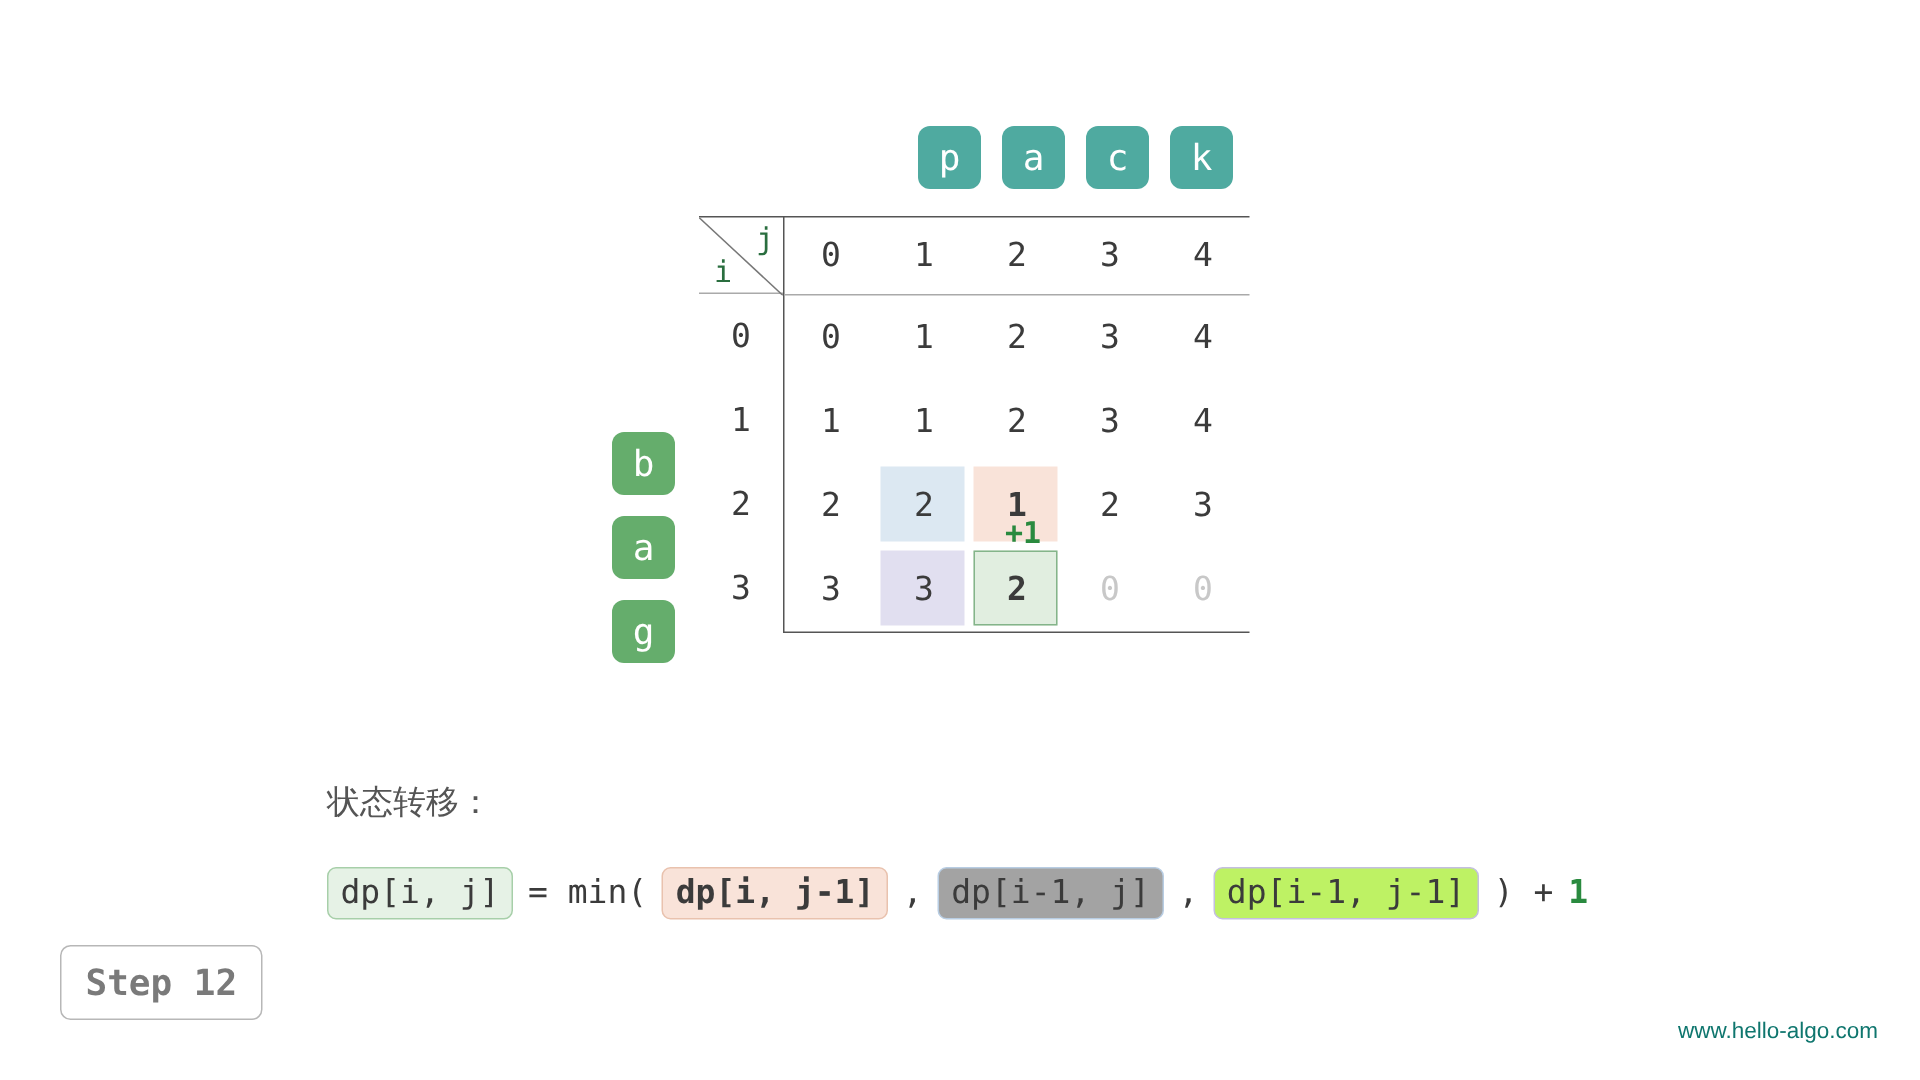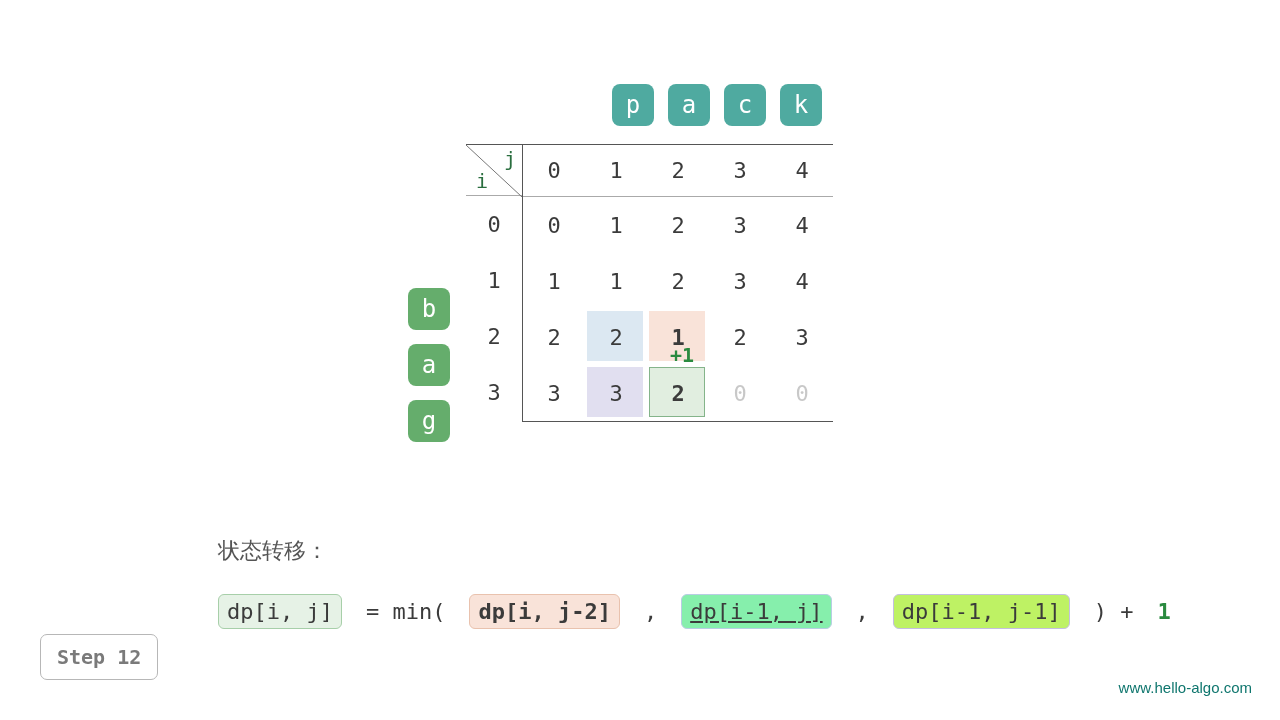--- a/index.html
+++ b/index.html
@@ -52,42 +52,42 @@
 .hl-blue   { background: #dce8f2; }
 .hl-purple { background: #e1dff0; }
 .hl-green  { background: #e1eee0; border: 1px solid #84b48a; }
 .bold { font-weight: 700; }
 .faded { color: #c8c8c8; }
 .plus1 {
   position: absolute; color: #2a8a3f; font-weight: 700;
   font-size: 20px;
   font-family: "SF Mono", Consolas, monospace;
 }
-.formula-block { position: absolute; left: 218px; top: 520px; margin-top: 16px; }
+.formula-block { position: absolute; left: 218px; top: 520px; }
 .section-title {
   font-size: 22px; color: #555;
   font-family: -apple-system, "Segoe UI", sans-serif;
   margin-bottom: 28px;
 }
 .formula {
-  font-size: 22px; display: flex; align-items: center; gap: 24px;
+  font-size: 22px; display: flex; align-items: center; gap: 10px;
   font-family: "SF Mono", Consolas, monospace;
 }
 .pill {
   border-radius: 6px; padding: 4px 8px; border: 1px solid;
 }
 .pill-green  { background: #e6f2e6; border-color: #a7cfa9; }
 .pill-red    { background: #f9e3d9; border-color: #e9c2ae; font-weight: 700; }
-.pill-blue   { background: #86efac; border-color: #b8cde3; text-decoration: underline; }
+.pill-blue   { background: #a3a3a3; border-color: #b8cde3; }
 .pill-purple { background: #bef264; border-color: #c4bfe0; }
 .plus1-text { color: #2a8a3f; font-weight: 700; }
 .step-badge {
   position: absolute; left: 40px; bottom: 40px;
   border: 1.5px solid #b7b7b7; border-radius: 7px;
-  padding: 10px 16px; font-size: 20px; font-weight: 700;
+  padding: 10px 16px; font-size: 24px; font-weight: 700;
   color: #7a7a7a; font-family: "SF Mono", Consolas, monospace;
 }
 .watermark {
   position: absolute; right: 28px; bottom: 24px;
   color: #0f766e; font-size: 15px;
   font-family: -apple-system, "Segoe UI", sans-serif;
 }
 </style>
 </head>
 <body>
@@ -167,21 +167,21 @@
 
   <div class="plus1" style="left:262px; top:259px;">+1</div>
 
 </div>
 
 <div class="formula-block">
   <div class="section-title">状态转移：</div>
   <div class="formula">
     <span class="pill pill-green">dp[i, j]</span>
     <span> = min( </span>
-    <span class="pill pill-red">dp[i, j-2]</span>
+    <span class="pill pill-red">dp[i, j-1]</span>
     <span> , </span>
     <span class="pill pill-blue">dp[i-1, j]</span>
     <span> , </span>
     <span class="pill pill-purple">dp[i-1, j-1]</span>
     <span> ) + </span>
     <span class="plus1-text">1</span>
   </div>
 </div>
 
 <div class="step-badge">Step 12</div>

